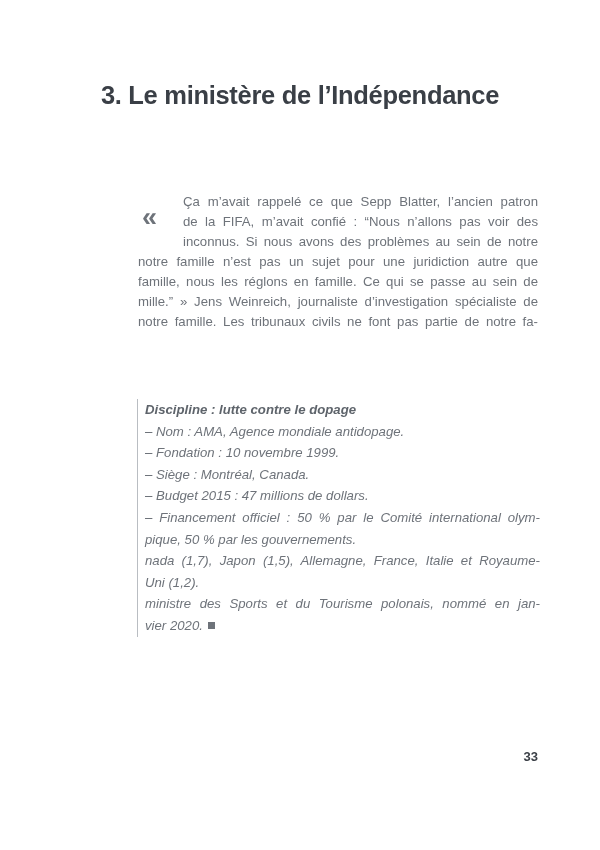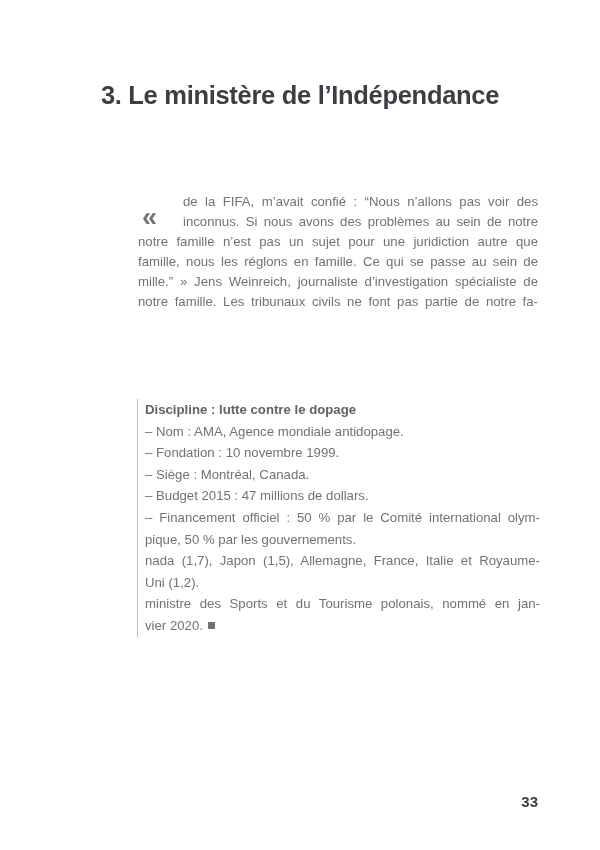--- a/index.html
+++ b/index.html
@@ -78,20 +78,21 @@
     position: absolute;
     left: 137px;
     top: 399px;
     width: 403px;
     border-left: 1.6px solid #b9bdc2;
     padding-left: 7px;
     box-sizing: border-box;
     color: #6e737a;
     font-size: 13.2px;
     line-height: 21.6px;
+    font-style: italic;
   }
   .fact-heading {
     display: block;
     font-weight: bold;
     color: #5e646b;
     white-space: nowrap;
   }
   .fact-line {
     display: block;
     text-align: justify;
@@ -108,35 +109,36 @@
     height: 7px;
     background: #6e737a;
     margin-left: 5px;
     vertical-align: 1px;
   }
 
   
   .folio {
     position: absolute;
     right: 62px;
-    top: 793px;
-    font-size: 15px;
+    top: 749px;
+    font-size: 13px;
     font-weight: bold;
     color: #3a3f46;
   }
 </style>
 </head>
 <body>
 
 <div class="page">
 
   <div class="chapter-title">3. Le ministère de l’Indépendance</div>
 
   <div class="quote-block">
     <span class="quote-mark">«</span>
+    <span class="quote-line indented">Ça m’avait rappelé ce que Sepp Blatter, l’ancien patron</span>
     <span class="quote-line indented">de la FIFA, m’avait confié : “Nous n’allons pas voir des</span>
     <span class="quote-line indented">inconnus. Si nous avons des problèmes au sein de notre</span>
     <span class="quote-line">notre famille n’est pas un sujet pour une juridiction autre que</span>
     <span class="quote-line">famille, nous les réglons en famille. Ce qui se passe au sein de</span>
     <span class="quote-line">mille.” » Jens Weinreich, journaliste d’investigation spécialiste de</span>
     <span class="quote-line">notre famille. Les tribunaux civils ne font pas partie de notre fa-</span>
   </div>
 
   <div class="fact-box">
     <span class="fact-heading">Discipline : lutte contre le dopage</span>

